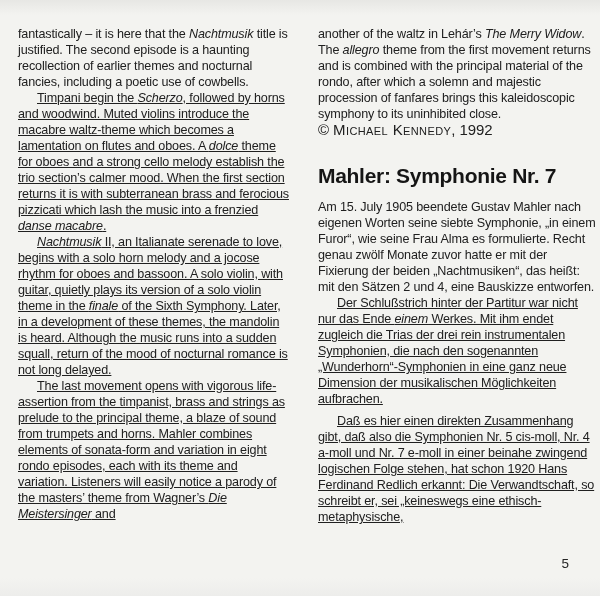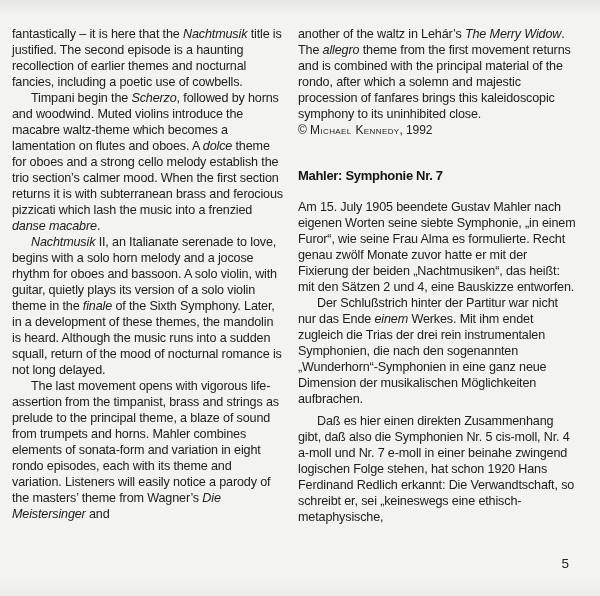--- a/index.html
+++ b/index.html
@@ -12,52 +12,51 @@
     width: 600px;
     height: 596px;
     overflow: hidden;
     background: linear-gradient(180deg, #e7e7e4 0%, #f3f3f0 2.5%, #f3f3f0 97%, #ededeb 100%);
     color: #202020;
     font-family: "Liberation Sans", sans-serif;
   }
   .columns {
     position: absolute;
     top: 26px;
-    left: 12px;
+    left: 18px;
     display: flex;
-    gap: 14px;
   }
   .col { flex: 0 0 auto; }
   .col-left  { width: 272px; }
-  .col-right { width: 278px; }
+  .col-right { width: 278px; margin-left: 28px; }
 
   p.para {
     margin: 0;
     font-size: 12.6px;
     line-height: 16px;
     letter-spacing: -0.15px;
     text-align: left;
   }
-  p.para.indent { text-indent: 19px; }
+  p.para.indent { text-indent: 19px; text-decoration: underline; }
   p.para.gap { margin-top: 6px; }
 
   p.credit {
     margin: 0;
-    font-size: 12px;
+    font-size: 15px;
     line-height: 16px;
     letter-spacing: -0.1px;
   }
   .smallcaps {
     font-variant: small-caps;
     letter-spacing: 0.4px;
   }
 
   h2.heading {
     margin: 27px 0 13px 0;
-    font-size: 13px;
+    font-size: 21px;
     line-height: 21px;
     font-weight: bold;
     letter-spacing: -0.3px;
     color: #151515;
   }
 
   .page-number {
     position: absolute;
     top: 556px;
     right: 31px;

